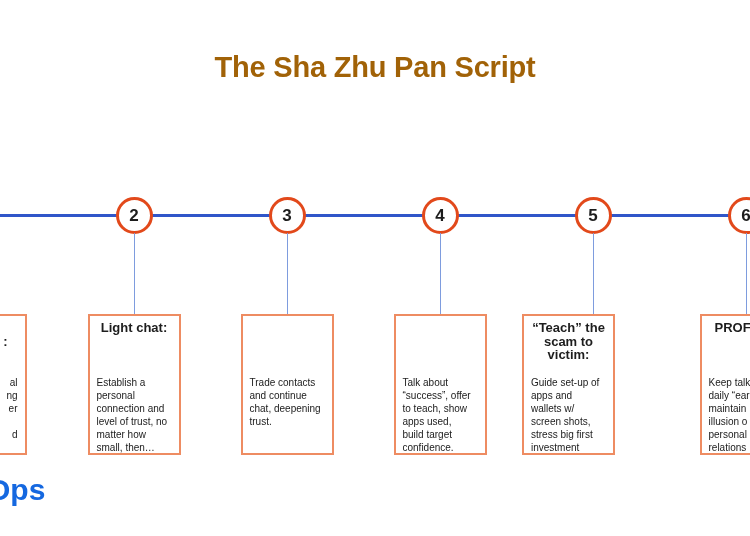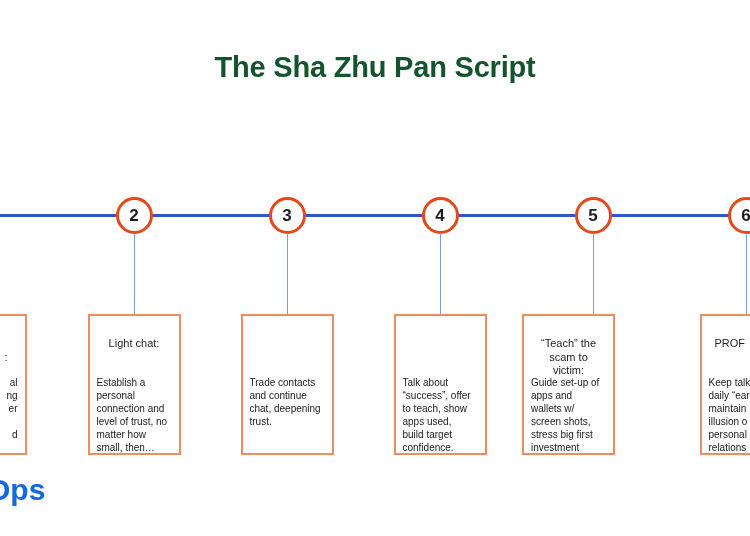--- a/index.html
+++ b/index.html
@@ -14,21 +14,21 @@
   .title {
     position: absolute;
     top: 51px;
     left: 0;
     width: 750px;
     margin: 0;
     text-align: center;
     font-size: 29px;
     font-weight: bold;
     letter-spacing: -0.2px;
-    color: #14532d;
+    color: #a16207;
   }
   .hline {
     position: absolute;
     top: 214px;
     left: 0;
     width: 750px;
     height: 3px;
     background: #3056C9;
   }
   .circle {
@@ -62,26 +62,25 @@
     box-sizing: border-box;
     border: 2px solid #EE8C62;
     background: #ffffff;
   }
   .box-header {
     position: absolute;
     top: 5px;
     left: 2px;
     right: 2px;
     text-align: center;
-    font-size: 11px;
+    font-size: 13px;
     line-height: 13.5px;
-    font-weight: normal;
+    font-weight: bold;
     color: #1D1D1D;
     white-space: pre;
-    margin-top: 16px;
   }
   .box-body {
     position: absolute;
     top: 60px;
     left: 7px;
     right: 7px;
     font-size: 10px;
     line-height: 13px;
     color: #212121;
     white-space: pre;

